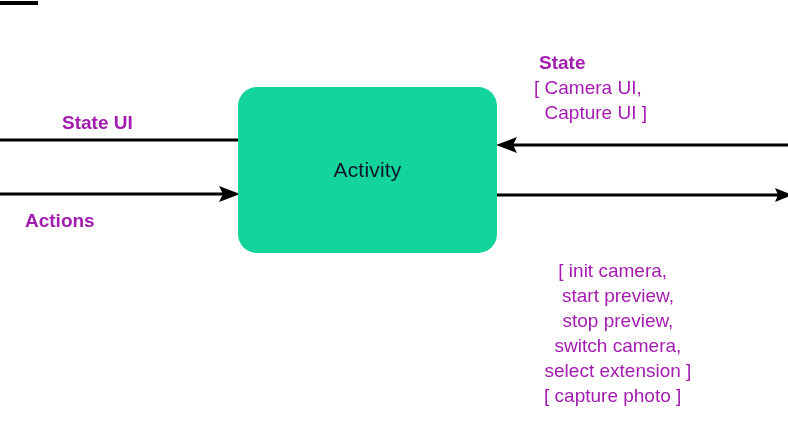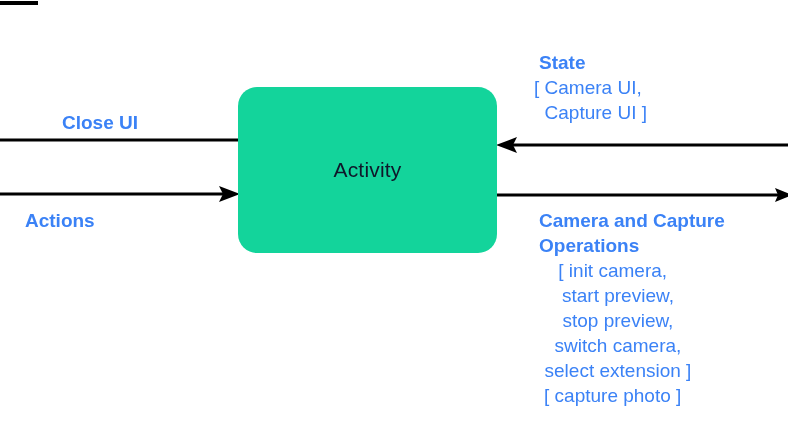--- a/index.html
+++ b/index.html
@@ -51,21 +51,21 @@
     left: 0;
     top: 0;
     width: 788px;
     height: 444px;
     z-index: 2;
   }
 
   
   .lbl {
     position: absolute;
-    color: #3b82f6;
+    color: #a21caf;
     white-space: pre;
     line-height: 25px;
     z-index: 6;
   }
   .lbl-title {
     font-weight: bold;
     font-size: 19px;
   }
   .lbl-body {
     font-weight: 400;
@@ -98,30 +98,28 @@
     <polygon points="496,145 517,137 513,145 517,153" fill="#000000"></polygon>
 
     <line x1="497" y1="195" x2="780" y2="195" stroke="#000000" stroke-width="3"></line>
     <polygon points="792,195 775,188 778,195 775,202" fill="#000000"></polygon>
   </svg>
 
   <div class="activity-node">
     <div class="activity-label">Activity</div>
   </div>
 
-  <div class="lbl lbl-title" id="lbl-update-ui">Close UI</div>
+  <div class="lbl lbl-title" id="lbl-update-ui">State UI</div>
 
   <div class="lbl lbl-title" id="lbl-state">State</div>
   <div class="lbl lbl-title" id="lbl-actions">Actions</div>
 
   <div class="lbl lbl-body" id="lbl-state-list">[ Camera UI,
   Capture UI ]</div>
 
-  <div class="lbl lbl-title" id="lbl-ops">Camera and Capture
-Operations</div>
   <div class="lbl lbl-body" id="lbl-ops-list">[ init camera,
   start preview,
   stop preview,
   switch camera,
   select extension ]
 [ capture photo ]</div>
 
 </div>
 
 </body></html>

